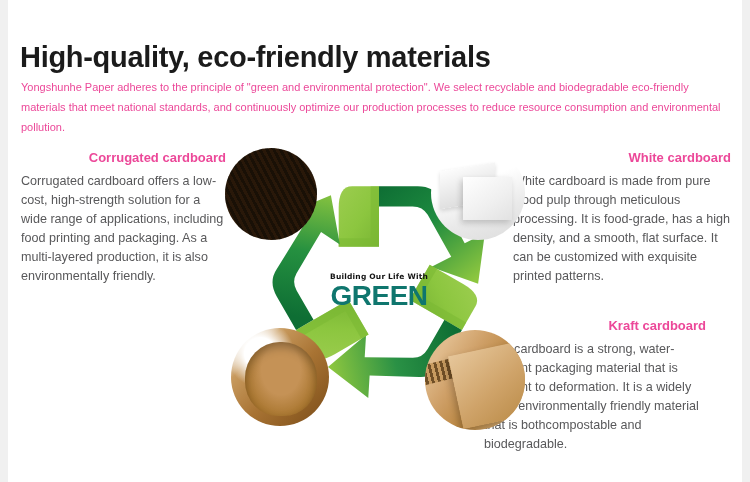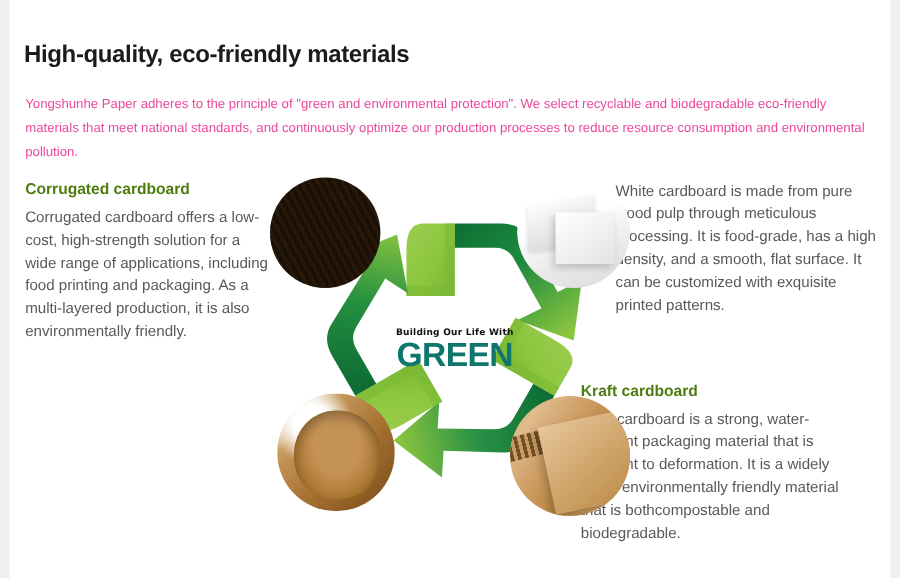--- a/index.html
+++ b/index.html
@@ -12,35 +12,35 @@
   .page{
     position:absolute;left:8px;top:0;
     width:734px;height:482px;
     background:#ffffff;
   }
 
   
   .title{
     position:absolute;left:12px;top:22px;
     font-family:"Liberation Sans", sans-serif;
-    font-size:20px;font-weight:bold;color:#1b1b1b;
+    font-size:29px;font-weight:bold;color:#1b1b1b;
     letter-spacing:-0.3px;
   }
   .intro{
     position:absolute;left:13px;top:66px;width:710px;
     font-family:"Liberation Sans", sans-serif;
     font-size:11px;line-height:20px;color:#ec4899;
   }
 
   
   .block{position:absolute;}
   .block h3{
     margin:0 0 7px 0;
     font-family:"Liberation Sans", sans-serif;
-    font-size:13px;font-weight:bold;color:#4d7c0f;
+    font-size:13px;font-weight:bold;color:#ec4899;text-align:right;
   }
   .block p{
     margin:0;
     font-family:"Liberation Sans", sans-serif;
     font-size:12.6px;line-height:19px;color:#58585a;
   }
   #blk-tl{left:13px;top:150px;width:205px;}
   #blk-tr{left:505px;top:150px;width:218px;}
   #blk-bl{left:13px;top:318px;width:212px;}
   #blk-br{left:476px;top:318px;width:222px;}
@@ -153,20 +153,21 @@
 
   <h1 class="title">High-quality, eco-friendly materials</h1>
   <p class="intro">Yongshunhe Paper adheres to the principle of "green and environmental protection". We select recyclable and biodegradable eco-friendly materials that meet national standards, and continuously optimize our production processes to reduce resource consumption and environmental pollution.</p>
 
   <div class="block" id="blk-tl">
     <h3>Corrugated cardboard</h3>
     <p>Corrugated cardboard offers a low-cost, high-strength solution for a wide range of applications, including food printing and packaging. As a multi-layered production, it is also environmentally friendly.</p>
   </div>
 
   <div class="block" id="blk-tr">
+    <h3>White cardboard</h3>
     <p>White cardboard is made from pure wood pulp through meticulous processing. It is food-grade, has a high density, and a smooth, flat surface. It can be customized with exquisite printed patterns.</p>
   </div>
 
 
   <div class="block" id="blk-br">
     <h3>Kraft cardboard</h3>
     <p>Kraft cardboard is a strong, water-resistant packaging material that is resistant to deformation. It is a widely used, environmentally friendly material that is bothcompostable and biodegradable.</p>
   </div>
 
   <div class="stage">

